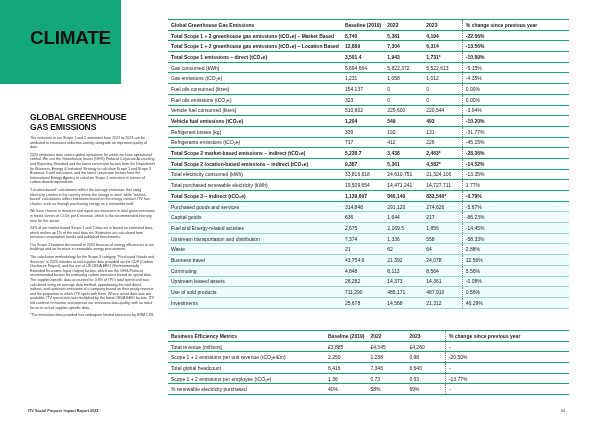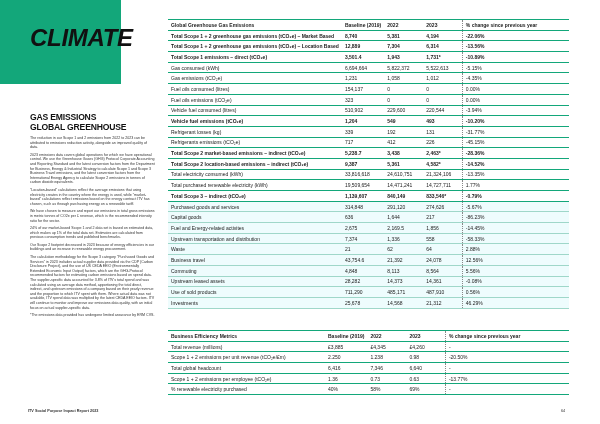--- a/index.html
+++ b/index.html
@@ -1,20 +1,20 @@
 <!DOCTYPE html>
 <html><head>
 <meta charset="utf-8">
 <style>
   * { box-sizing: border-box; margin: 0; padding: 0; }
   html, body { width: 600px; height: 424px; background: #ffffff; overflow: hidden; }
   body { position: relative; font-family: "Liberation Sans", sans-serif; color: #1a1a1a; }
 
   .hero { position: absolute; left: 0; top: 0; width: 121px; height: 84px; background: #13a77a; }
-  .hero-title { position: absolute; left: 30px; top: 28px; font-family: "Liberation Sans", sans-serif; font-weight: bold; font-size: 24px; line-height: 20px; color: #111; letter-spacing: -0.3px; font-style: italic; }
+  .hero-title { position: absolute; left: 30px; top: 28px; font-family: "Liberation Sans", sans-serif; font-weight: bold; font-size: 19px; line-height: 20px; color: #111; letter-spacing: -0.3px; }
 
   .section-title { position: absolute; left: 30px; top: 112px; font-weight: bold; font-size: 8.6px; line-height: 10px; color: #111; width: 130px; letter-spacing: -0.2px; }
 
   .body-text { position: absolute; left: 30px; top: 136px; width: 125px; font-size: 3.6px; line-height: 4.6px; color: #333; }
   .body-text p { margin-bottom: 3px; }
 
   .footer-left { position: absolute; left: 28px; top: 409px; font-size: 3.8px; font-weight: bold; color: #333; }
   .footer-right { position: absolute; left: 561px; top: 409px; font-size: 3.8px; color: #333; }
 
   .table-wrap { position: absolute; left: 168px; width: 401px; }
@@ -35,22 +35,22 @@
 </style>
 </head>
 <body>
 
 <div class="hero"></div>
 <div class="hero-title">
   <div>CLIMATE</div>
 </div>
 
 <div class="section-title">
+  <div>GLOBAL GREENHOUSE</div>
   <div>GAS EMISSIONS</div>
-  <div>GLOBAL GREENHOUSE</div>
 </div>
 
 <div class="body-text">
   <p>The reduction in our Scope 1 and 2 emissions from 2022 to 2023 can be attributed to emissions reduction activity, alongside an improved quality of data.</p>
   <p>2023 emissions data covers global operations for which we have operational control. We use the Greenhouse Gases (GHG) Protocol Corporate Accounting and Reporting Standard and the latest conversion factors from the Department for Business, Energy &amp; Industrial Strategy to calculate Scope 1 and Scope 3 Business Travel emissions, and the latest conversion factors from the International Energy Agency to calculate Scope 2 emissions in tonnes of carbon dioxide equivalents.</p>
   <p>"Location-based" calculations reflect the average emissions that using electricity creates in the country where the energy is used, while "market-based" calculations reflect emissions based on the energy contract ITV has chosen, such as through purchasing energy on a renewable tariff.</p>
   <p>We have chosen to measure and report our emissions in total gross emissions in metric tonnes of CO2e per £ revenue, which is the recommended intensity ratio for the sector.</p>
   <p>24% of our market-based Scope 1 and 2 data set is based on estimated data, which makes up 1% of the total data set. Estimates are calculated from previous consumption trends and published benchmarks.</p>
   <p>Our Scope 2 footprint decreased in 2023 because of energy efficiencies in our buildings and an increase in renewable energy procurement.</p>
   <p>The calculation methodology for the Scope 3 category "Purchased Goods and Services" in 2023 includes actual supplier data provided via the CDP (Carbon Disclosure Project), and the use of US CEDA EEIO (Environmentally Extended Economic Input Output) factors, which are the GHG-Protocol recommended factors for estimating carbon emissions based on spend data. The supplier-specific data accounted for 3.8% of ITV's total spend and was calculated using an average data method, apportioning the total direct, indirect, and upstream emissions of a company based on their yearly revenue and the proportion to which ITV spent with them. Where actual data was not available, ITV spend data was multiplied by the latest CEDA EEIO factors. ITV will continue to monitor and improve our emissions data quality, with an initial focus on actual supplier-specific data.</p>

